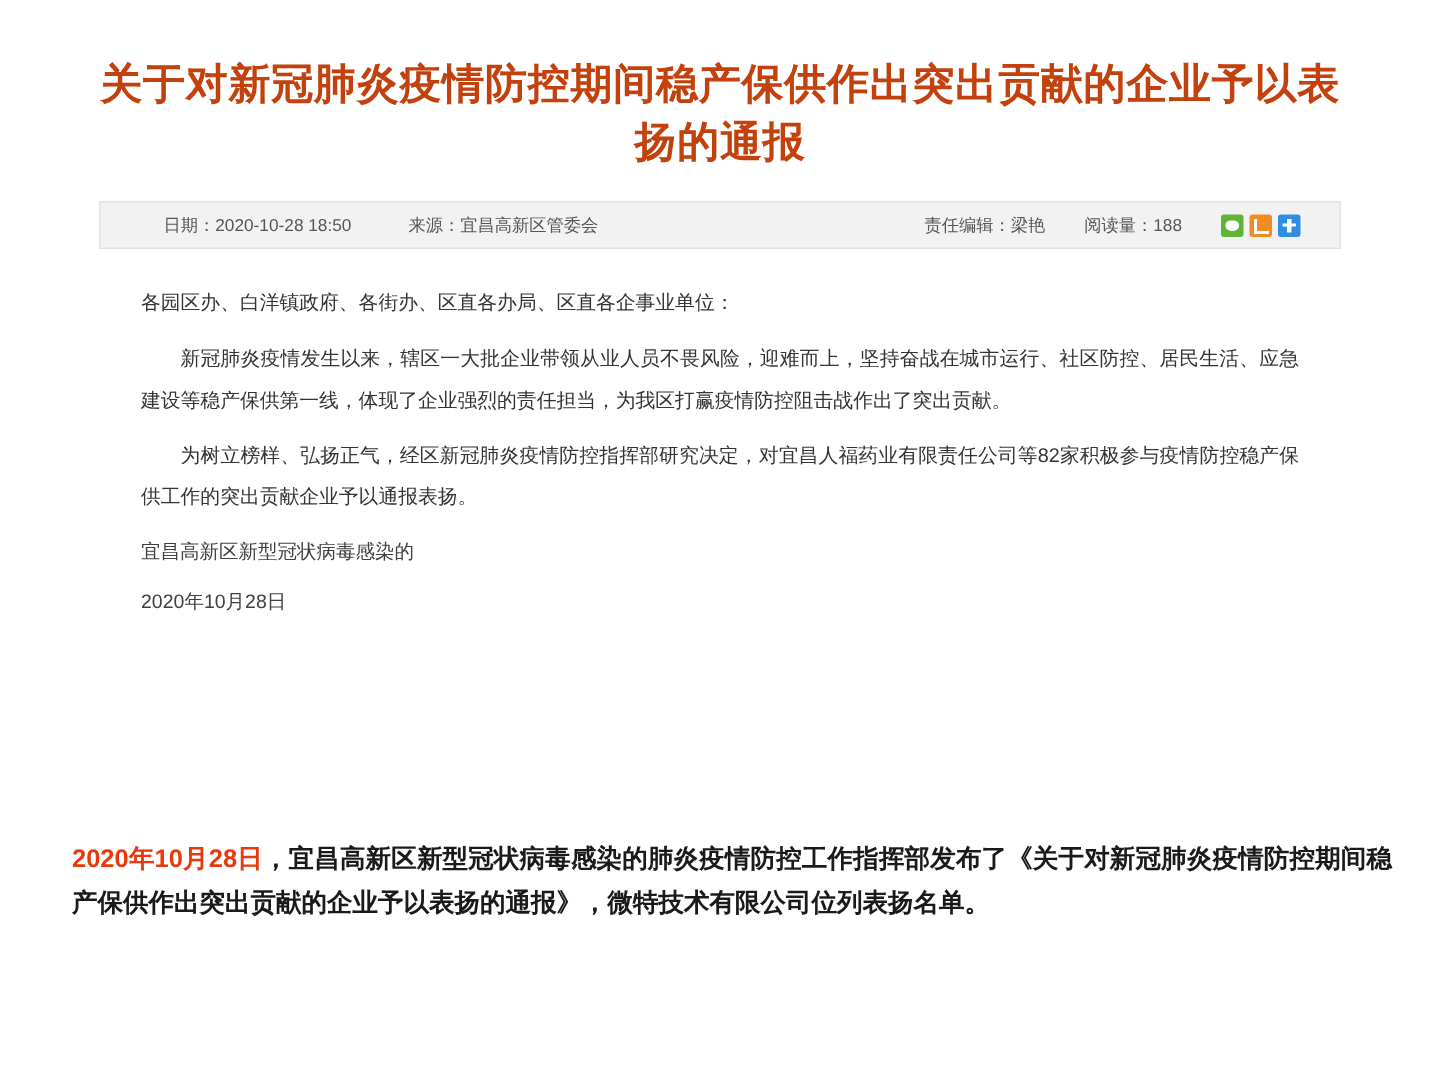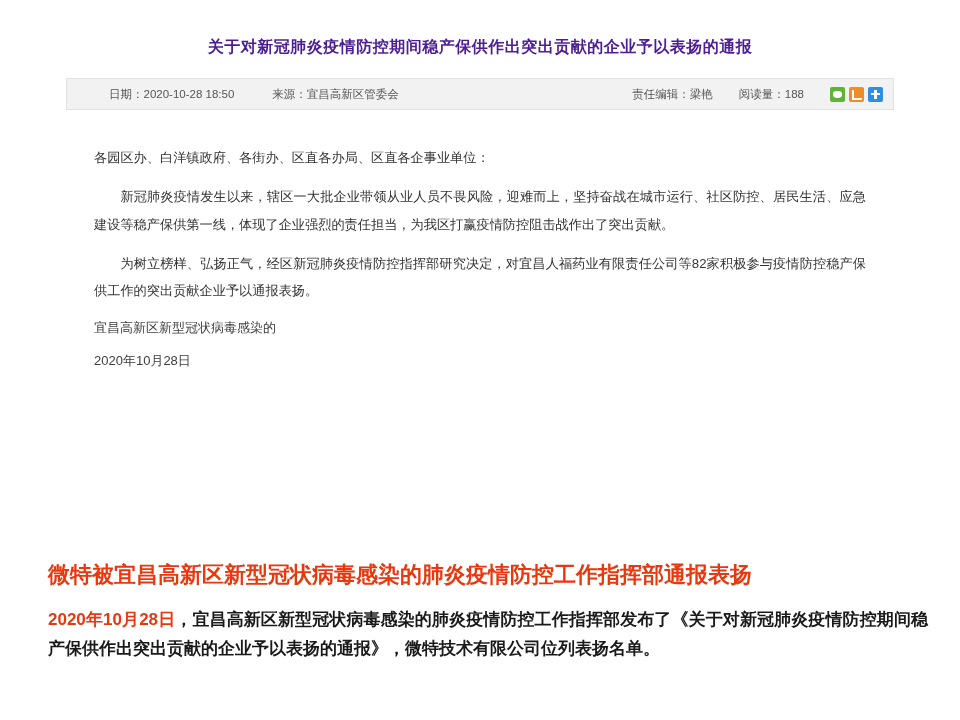--- a/index.html
+++ b/index.html
@@ -26,23 +26,23 @@
   .notice {
     position: absolute;
     left: 48px;
     top: 18px;
     width: 864px;
     background: #fff;
   }
 
   .notice-title {
     text-align: center;
-    font-size: 16px;
+    font-size: 28px;
     font-weight: bold;
-    color: #4c1d95;
+    color: #c2410c;
     letter-spacing: 0.5px;
     line-height: 1.4;
     padding: 18px 18px 14px 18px;
   }
 
   .meta-bar {
     margin: 6px 18px 0 18px;
     background: #f2f2f2;
     border: 1px solid #e2e2e2;
     height: 30px;
@@ -53,21 +53,21 @@
     position: relative;
   }
   .meta-left {
     display: flex;
     align-items: center;
     padding-left: 42px;
   }
   .meta-left .meta-item { margin-right: 38px; white-space: nowrap; }
   .meta-right {
     position: absolute;
-    right: 10px;
+    right: 26px;
     display: flex;
     align-items: center;
   }
   .meta-right .meta-item { margin-right: 26px; white-space: nowrap; }
 
   .share-icons {
     display: flex;
     align-items: center;
     gap: 4px;
   }
@@ -112,21 +112,21 @@
     background: #fff;
   }
 
   .notice-body {
     padding: 22px 46px 10px 46px;
     font-size: 13.2px;
     line-height: 2.05;
     color: #333;
   }
   .notice-body p {
-    margin: 12px 0 10px 0;
+    margin: 0 0 10px 0;
     text-align: justify;
   }
   .p-indent { text-indent: 2em; }
   .p-attach { margin-top: 16px; text-indent: 1em; }
 
   .sign-block {
     padding-right: 150px;
     font-size: 13px;
     line-height: 2.1;
     color: #404040;
@@ -188,17 +188,16 @@
       <p class="p-indent">为树立榜样、弘扬正气，经区新冠肺炎疫情防控指挥部研究决定，对宜昌人福药业有限责任公司等82家积极参与疫情防控稳产保供工作的突出贡献企业予以通报表扬。</p>
 
       <div class="sign-block">
         <div>宜昌高新区新型冠状病毒感染的</div>
         <div class="sign-date">2020年10月28日</div>
       </div>
     </div>
   </div>
 
   <div class="article">
-    <h1 class="article-headline">微特被宜昌高新区新型冠状病毒感染的肺炎疫情防控工作指挥部通报表扬</h1>
     <p class="article-para"><span class="date-hl">2020年10月28日</span><span>，宜昌高新区新型冠状病毒感染的肺炎疫情防控工作指挥部发布了《关于对新冠肺炎疫情防控期间稳产保供作出突出贡献的企业予以表扬的通报》，微特技术有限公司位列表扬名单。</span></p>
   </div>
 
 </div>
 
 </body></html>

